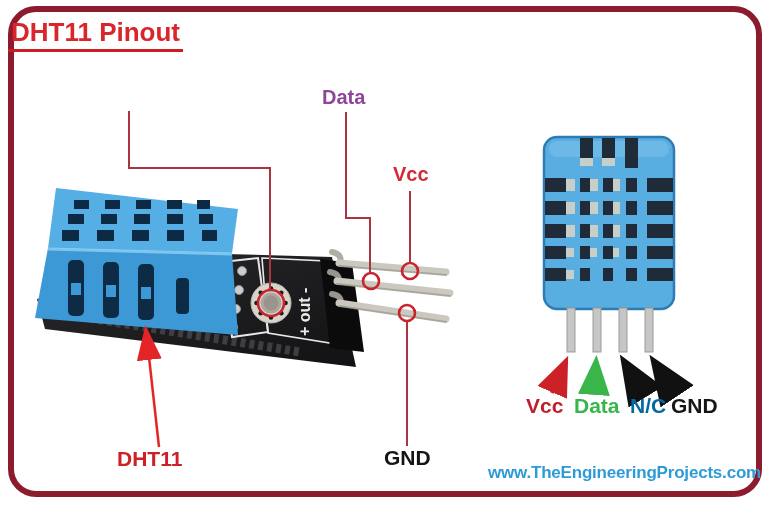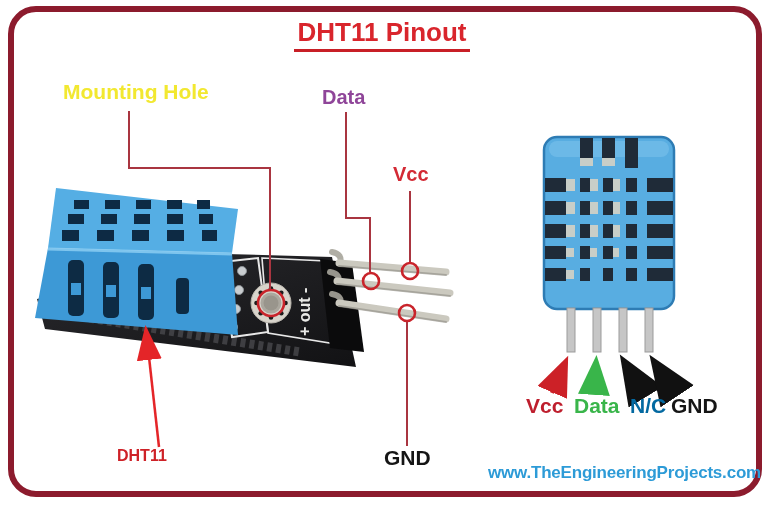--- a/index.html
+++ b/index.html
@@ -2,28 +2,28 @@
 <html><head>
 <meta charset="utf-8">
 <style>
   html,body{margin:0;padding:0;background:#fff;}
   .canvas{position:relative;width:768px;height:509px;background:#ffffff;overflow:hidden;
           font-family:"Liberation Sans", sans-serif;}
   .frame{position:absolute;left:8px;top:6px;width:742px;height:479px;
          border:6px solid #8C1B2D;border-radius:28px;}
   .gfx{position:absolute;left:0;top:0;}
   .label{position:absolute;font-weight:bold;white-space:nowrap;}
-  .title-wrap{position:absolute;left:8px;top:17px;width:748px;text-align:center;}
+  .title-wrap{position:absolute;left:8px;top:17px;width:748px;text-align:left;}
   .title{display:inline-block;font-size:26px;font-weight:bold;color:#D9252C;
          border-bottom:3px solid #C81F26;padding:0 3px 1px 3px;}
   .lbl-mounting{left:63px;top:80px;font-size:21px;color:#F2E830;}
   .lbl-data-left{left:322px;top:86px;font-size:20px;color:#8F4599;}
   .lbl-vcc-left{left:393px;top:163px;font-size:20px;color:#D32A35;}
   .lbl-gnd-left{left:384px;top:446px;font-size:21px;color:#151515;}
-  .lbl-dht11{left:117px;top:447px;font-size:16px;color:#CE2127;}
+  .lbl-dht11{left:117px;top:447px;font-size:21px;color:#CE2127;}
   .pinlbl{top:394px;font-size:21px;}
   .pin-vcc{left:526px;color:#BE1E2D;}
   .pin-data{left:574px;color:#39B54A;}
   .pin-nc{left:630px;color:#0369a1;}
   .pin-gnd{left:671px;color:#151515;}
   .website{left:488px;top:463px;font-size:17px;letter-spacing:-0.2px;color:#2D9BD7;}
 </style>
 </head>
 <body>
 
@@ -227,21 +227,20 @@
       <path d="M594,393 L596,363" stroke="#39B54A" stroke-width="4" fill="none" marker-end="url(#ah-green)"></path>
       <path d="M645,396 L625,363" stroke="#111111" stroke-width="5" fill="none" marker-end="url(#ah-black)"></path>
       <path d="M675,393 L655,363" stroke="#111111" stroke-width="5" fill="none" marker-end="url(#ah-black)"></path>
     </g>
   </svg>
 
   <div class="title-wrap">
     <span class="title">DHT11 Pinout</span>
   </div>
 
-  <div class="label lbl-mounting">Mounting Hole</div>
   <div class="label lbl-data-left">Data</div>
   <div class="label lbl-vcc-left">Vcc</div>
   <div class="label lbl-gnd-left">GND</div>
   <div class="label lbl-dht11">DHT11</div>
 
   <div class="label pinlbl pin-vcc">Vcc</div>
   <div class="label pinlbl pin-data">Data</div>
   <div class="label pinlbl pin-nc">N/C</div>
   <div class="label pinlbl pin-gnd">GND</div>
 

